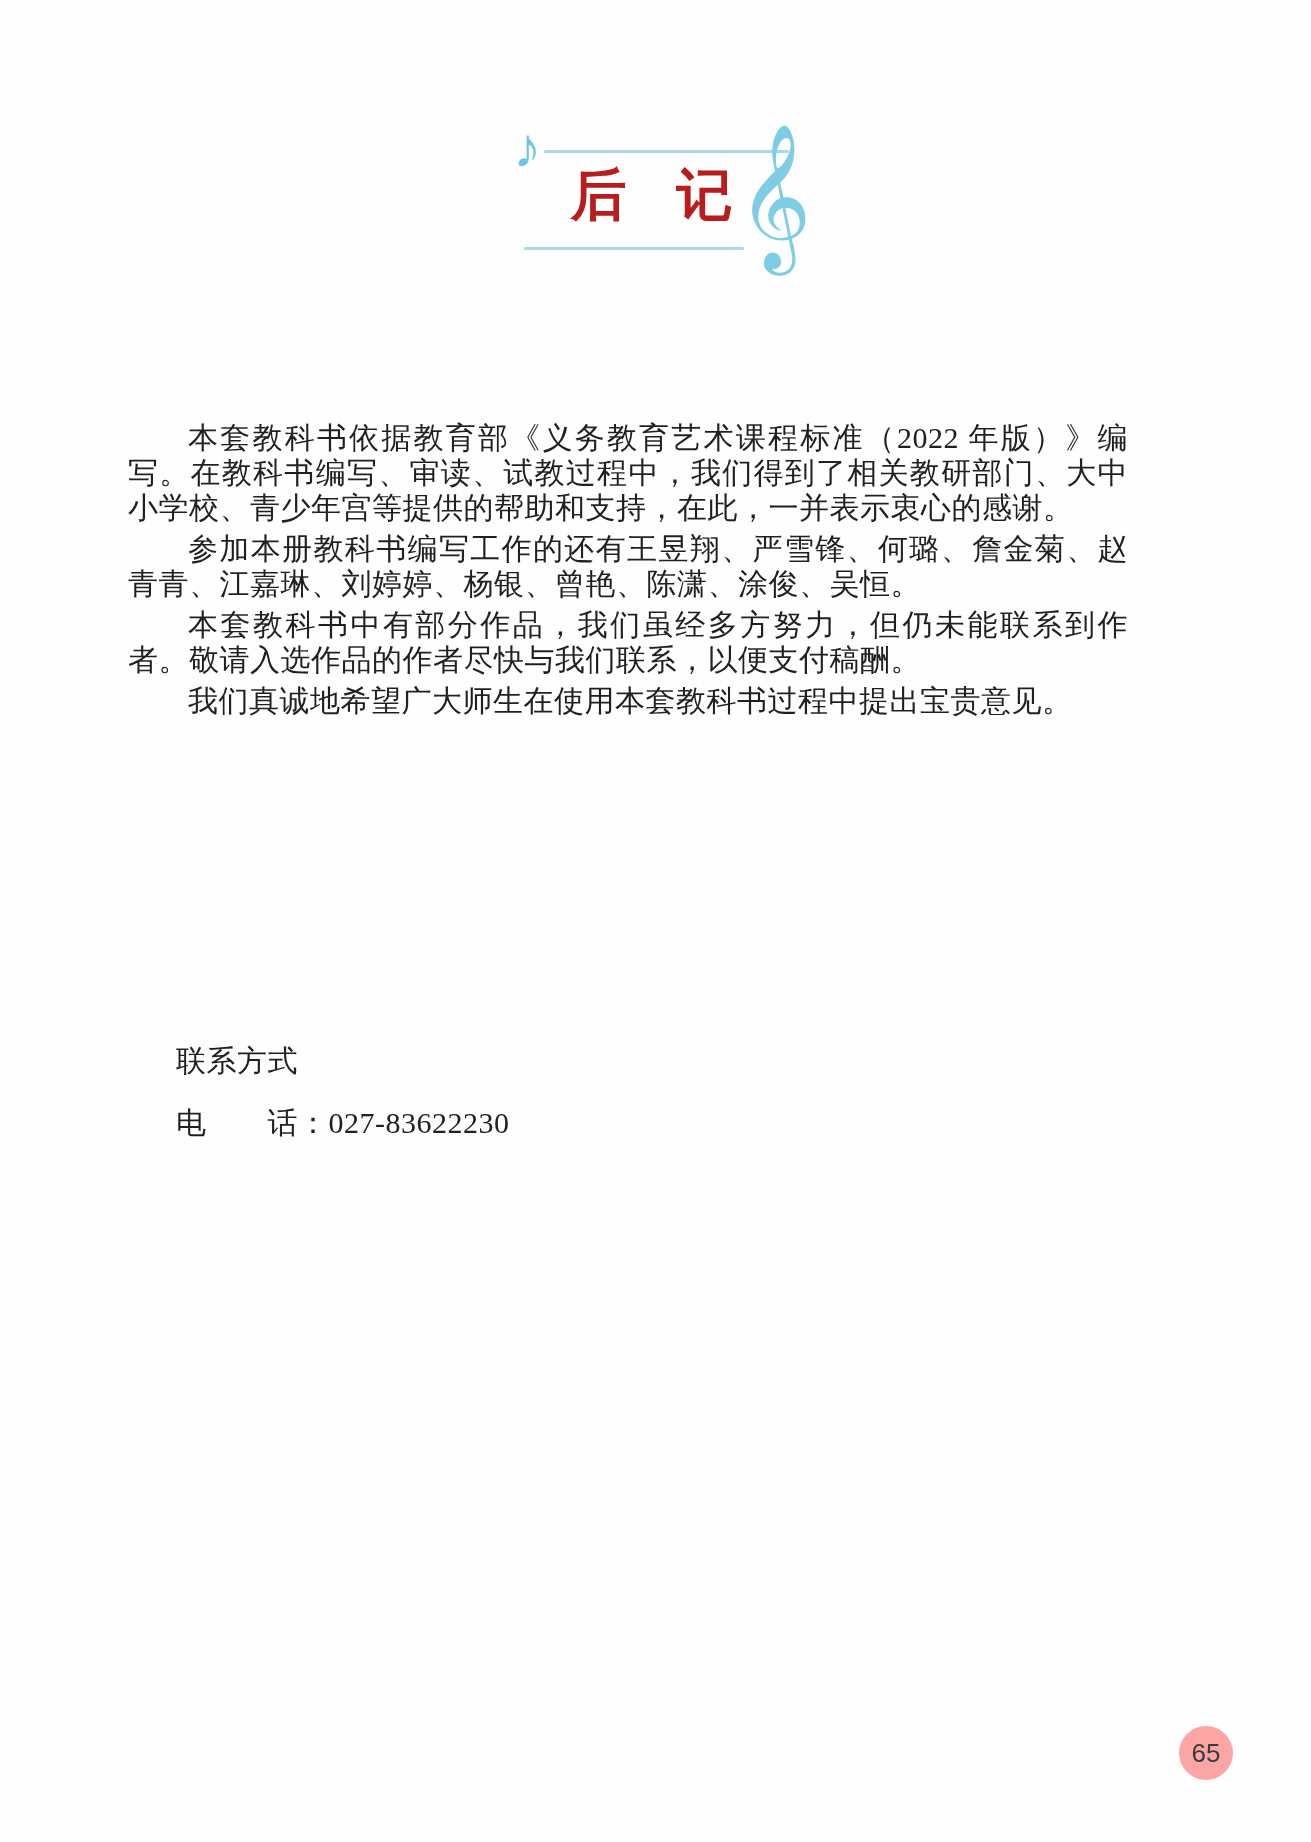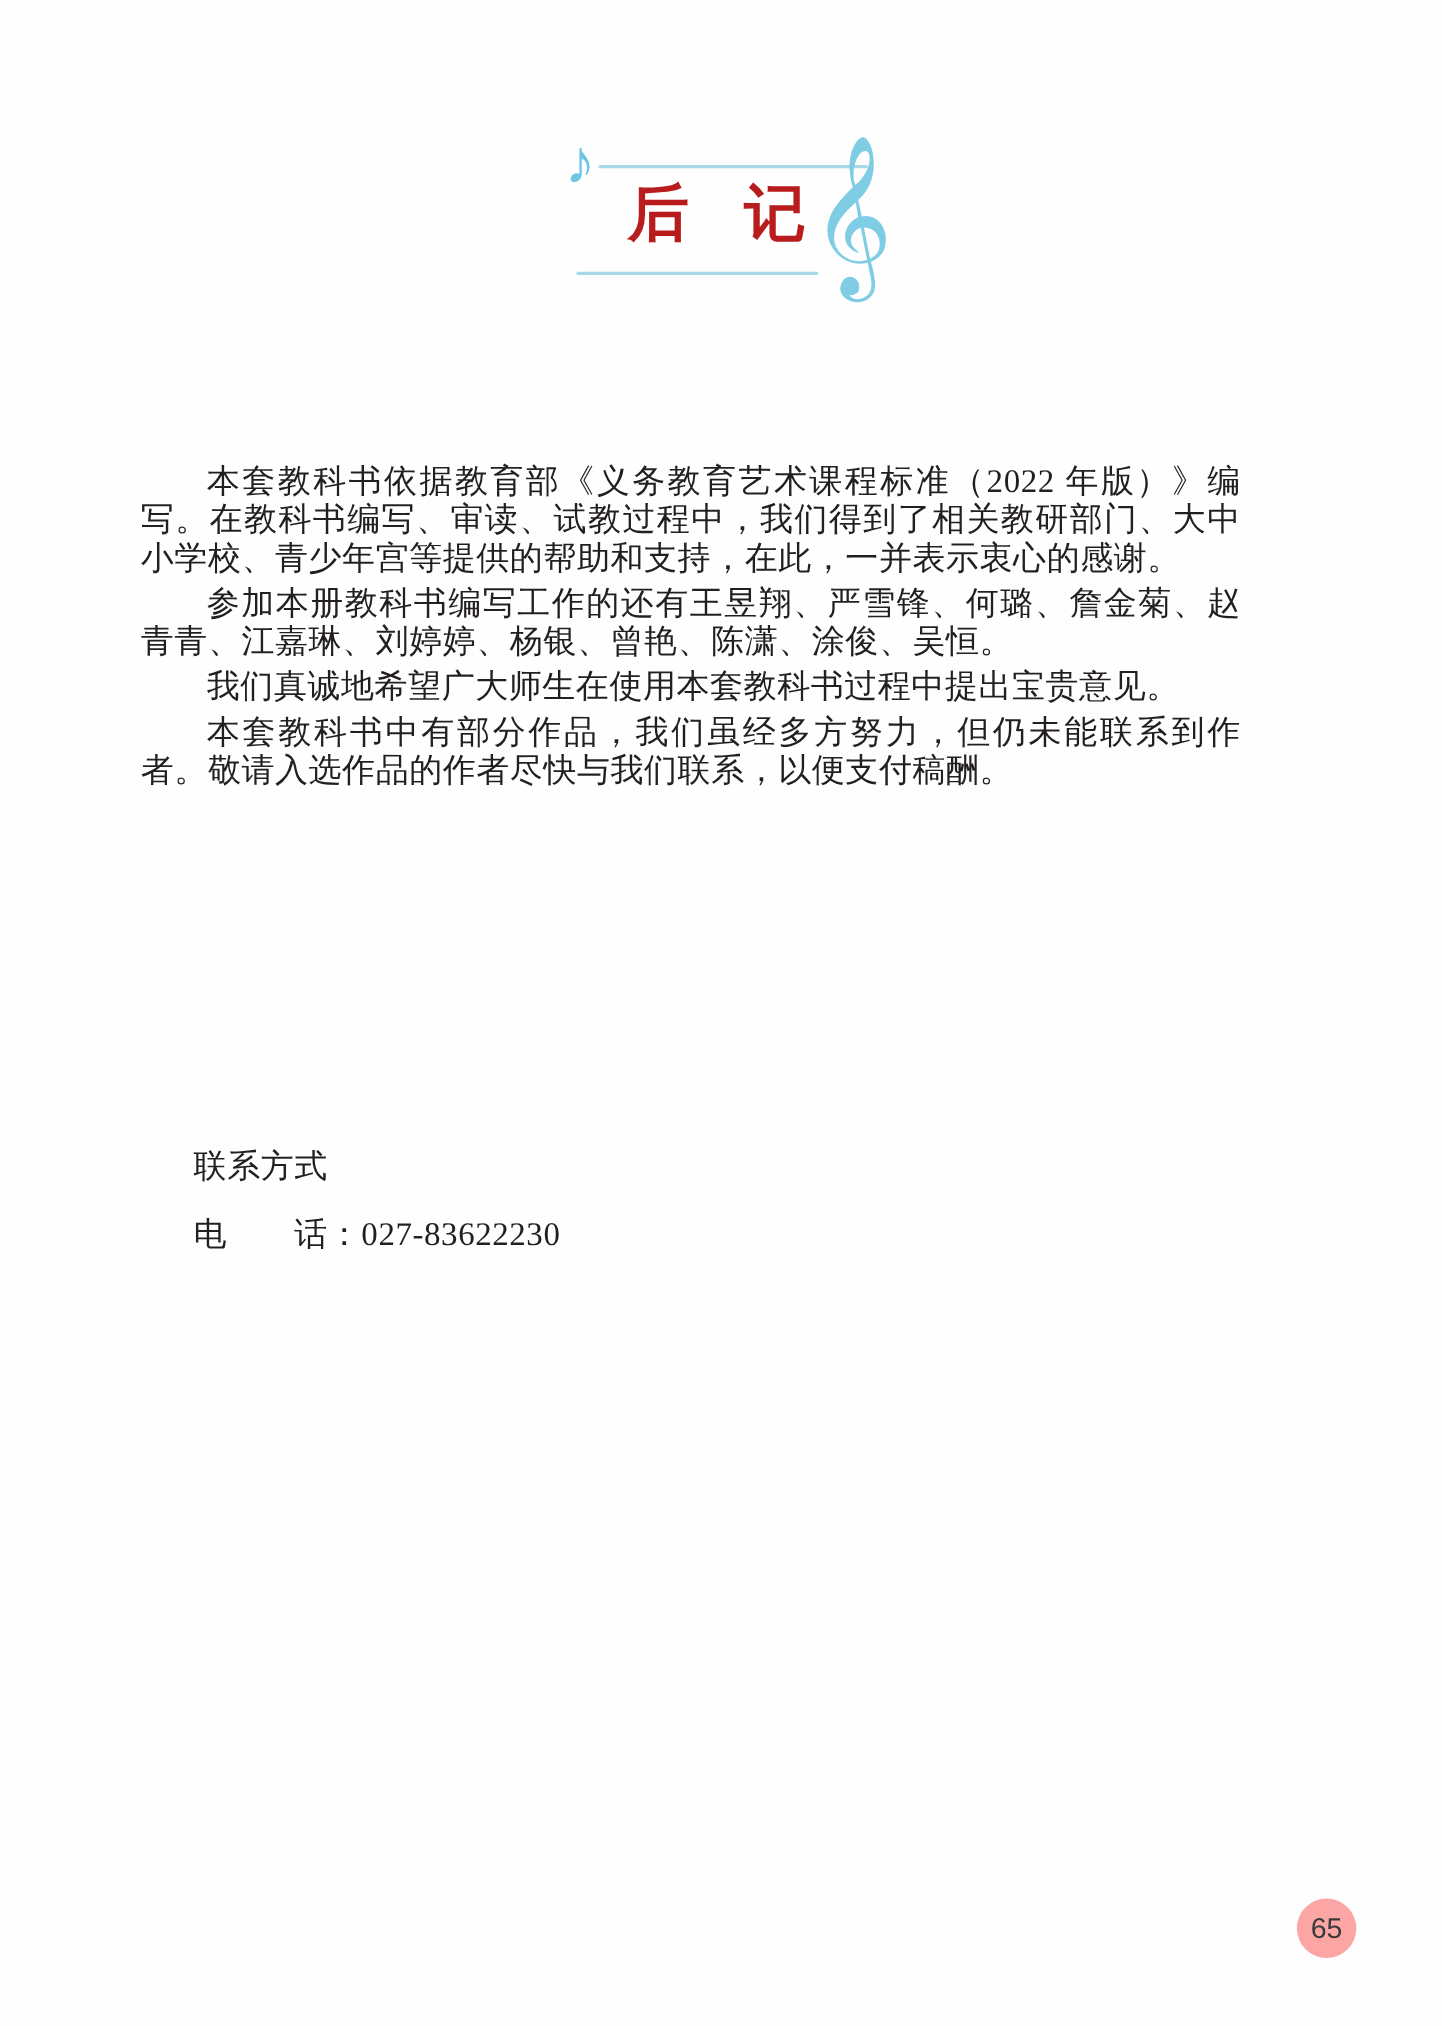--- a/index.html
+++ b/index.html
@@ -144,22 +144,22 @@
       <div class="rule rule-bottom"></div>
       <div class="note-icon">♪</div>
       <div class="clef-icon">𝄞</div>
       <div class="title-text">后 记</div>
     </div>
   </div>
 
   <div class="body-wrap">
     <p class="para">本套教科书依据教育部《义务教育艺术课程标准（2022 年版）》编写。在教科书编写、审读、试教过程中，我们得到了相关教研部门、大中小学校、青少年宫等提供的帮助和支持，在此，一并表示衷心的感谢。</p>
     <p class="para">参加本册教科书编写工作的还有王昱翔、严雪锋、何璐、詹金菊、赵青青、江嘉琳、刘婷婷、杨银、曾艳、陈潇、涂俊、吴恒。</p>
+    <p class="para">本套教科书中有部分作品，我们虽经多方努力，但仍未能联系到作者。敬请入选作品的作者尽快与我们联系，以便支付稿酬。</p>
     <p class="para">我们真诚地希望广大师生在使用本套教科书过程中提出宝贵意见。</p>
-    <p class="para">本套教科书中有部分作品，我们虽经多方努力，但仍未能联系到作者。敬请入选作品的作者尽快与我们联系，以便支付稿酬。</p>
   </div>
 
   <div class="contact-block">
     <div class="contact-line">联系方式</div>
     <div class="contact-line">电　　话：027-83622230</div>
   </div>
 
   <div class="page-number">65</div>
 
 </div>

